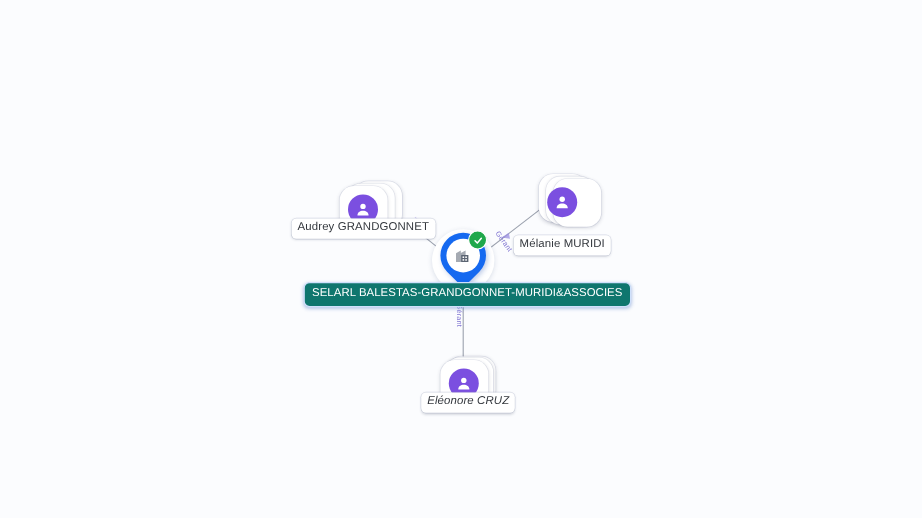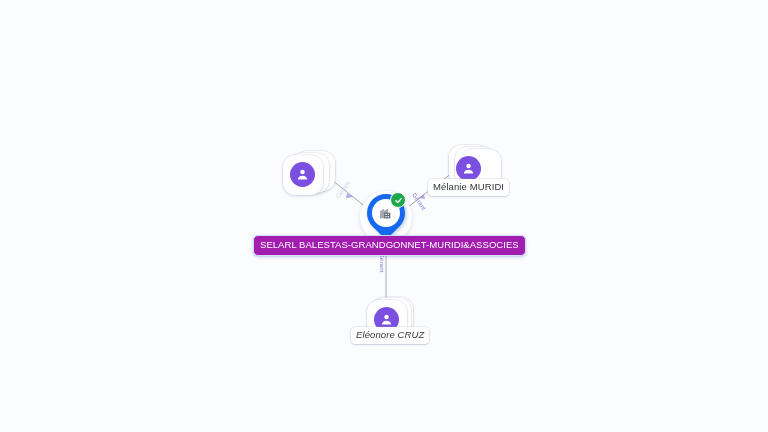--- a/index.html
+++ b/index.html
@@ -124,21 +124,21 @@
     display: flex;
     align-items: center;
     justify-content: center;
     z-index: 14;
   }
   .verified-badge svg { display: block; }
 
   
   .company-label {
     position: absolute;
-    background: #a21caf;
+    background: #0f766e;
     color: #ffffff;
     font-size: 9.5px;
     line-height: 1;
     letter-spacing: 0.05px;
     padding: 4px 6px 5px 6px;
     border-radius: 5px;
     white-space: nowrap;
     border: 1px solid #cfe0fb;
     box-shadow: 0 1px 3px rgba(30,80,180,0.30);
     z-index: 13;
@@ -177,33 +177,34 @@
     <div class="card c3"></div>
     <div class="card c2"></div>
     <div class="card c1"></div>
     <div class="avatar" style="left:7px; top:11px;">
       <svg width="15" height="15" viewBox="0 0 24 24" fill="#ffffff">
         <circle cx="12" cy="8" r="3.6"></circle>
         <path d="M4.6 20c0-4.1 3.3-6.2 7.4-6.2s7.4 2.1 7.4 6.2z"></path>
       </svg>
     </div>
   </div>
+  <div class="name-pill" style="left:243px; top:182px;">Audrey GRANDGONNET</div>
 
   <div class="person-node fan-right" style="left:449px; top:145px;">
     <div class="card c3"></div>
     <div class="card c2"></div>
     <div class="card c1"></div>
     <div class="avatar" style="left:7px; top:11px;">
       <svg width="15" height="15" viewBox="0 0 24 24" fill="#ffffff">
         <circle cx="12" cy="8" r="3.6"></circle>
         <path d="M4.6 20c0-4.1 3.3-6.2 7.4-6.2s7.4 2.1 7.4 6.2z"></path>
       </svg>
     </div>
   </div>
-  <div class="name-pill" style="left:428px; top:179px;">Mélanie MURIDI</div>
+  <div class="name-pill" style="left:428px; top:196px;">Mélanie MURIDI</div>
 
   <div class="person-node fan-tight" style="left:367px; top:296px;">
     <div class="card c3"></div>
     <div class="card c2"></div>
     <div class="card c1"></div>
     <div class="avatar" style="left:7px; top:11px;">
       <svg width="15" height="15" viewBox="0 0 24 24" fill="#ffffff">
         <circle cx="12" cy="8" r="3.6"></circle>
         <path d="M4.6 20c0-4.1 3.3-6.2 7.4-6.2s7.4 2.1 7.4 6.2z"></path>
       </svg>

